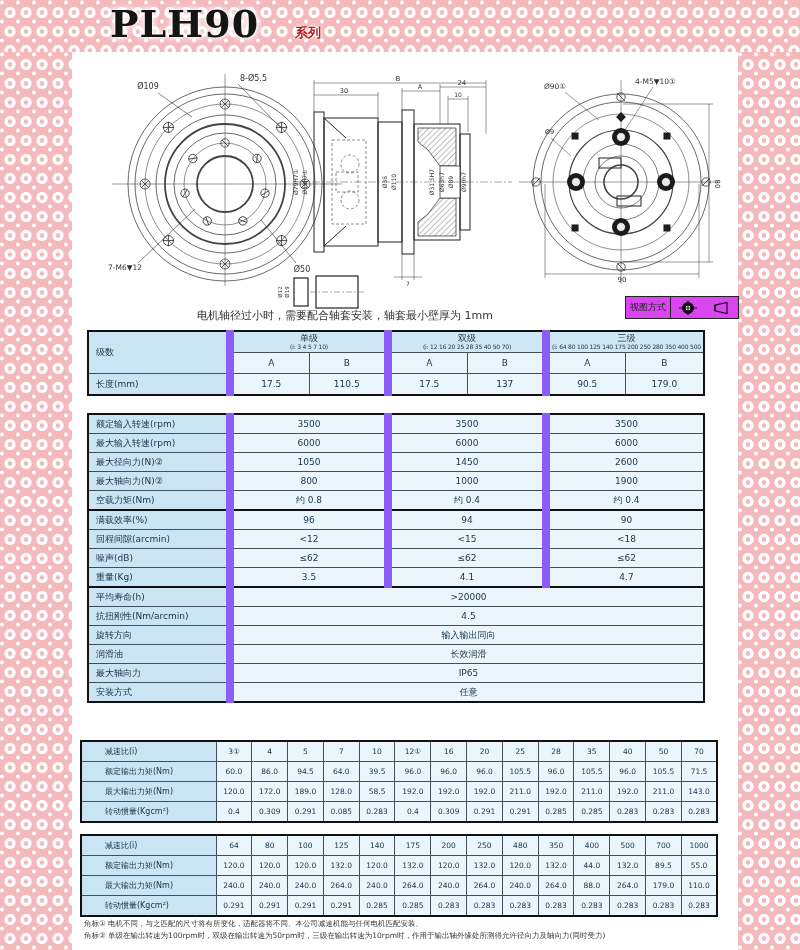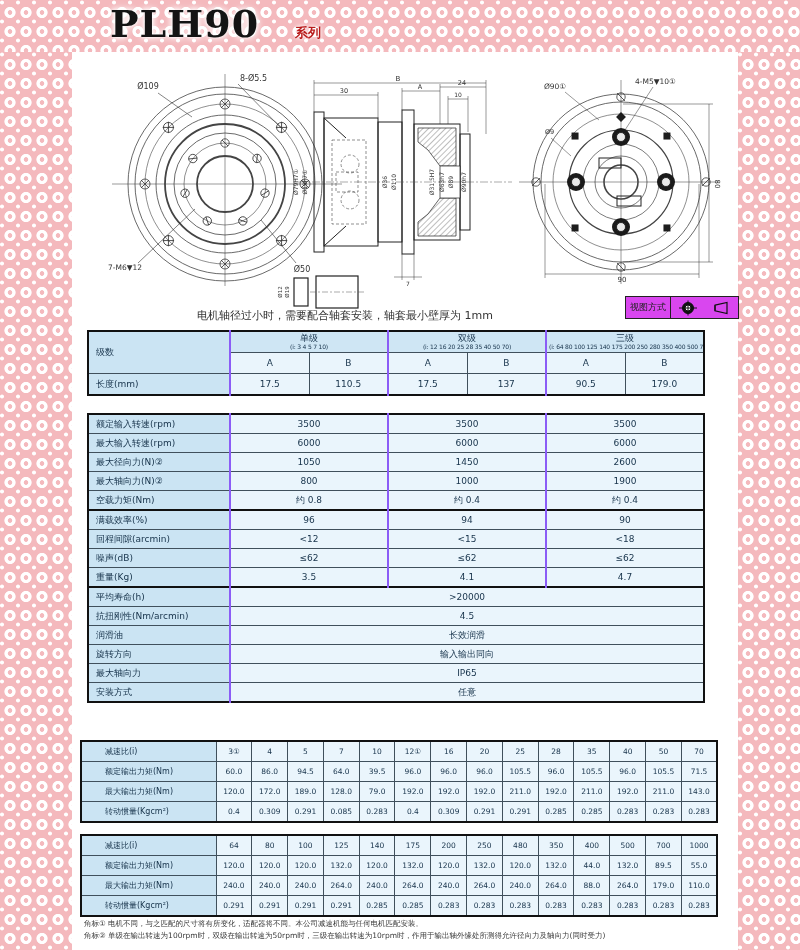--- a/index.html
+++ b/index.html
@@ -22,21 +22,21 @@
         text-shadow:0 0 3px #fff,0 0 5px #fff;margin-left:36px;}
   svg text{font-family:"DejaVu Sans","Liberation Sans",sans-serif;fill:#333;}
   
   table{border-collapse:collapse;table-layout:fixed;}
   .spec{position:absolute;left:87px;width:618px;border:2px solid #111;}
   .spec td{border:1px solid #40505c;height:18px;font-size:9px;text-align:center;
            padding:0 2px;overflow:hidden;white-space:nowrap;}
   .spec .lbl{background:#cbe4f3;text-align:left;padding-left:7px;}
   .spec .val{background:#eaf5fc;}
   .spec .hd{background:#cfe6f4;}
-  .spec .g{border-left:2px solid #8b5cf6;}
+  .spec .g{border-left:8px solid #8b5cf6;}
   .spec tr.thick td{border-top:2px solid #111;}
   #spec-top{top:330px;}
   #spec-top td{height:20px;}
   #spec-top .sname{font-size:9px;line-height:10px;}
   #spec-top .sratio{font-size:6px;line-height:8px;letter-spacing:-0.2px;}
   #spec-main{top:413px;}
   .ratio{position:absolute;left:80px;width:637px;border:2px solid #111;}
   .ratio td{border:1px solid #40505c;height:19px;font-size:7.5px;text-align:center;
             padding:0 1px;overflow:hidden;white-space:nowrap;}
   .ratio .lbl{background:#cbe4f3;text-align:left;padding-left:23px;font-size:8px;}
@@ -391,26 +391,26 @@
         </tr>
         <tr class="thick">
           <td class="lbl">平均寿命(h)</td>
           <td class="val g" colspan="6">&gt;20000</td>
         </tr>
         <tr>
           <td class="lbl">抗扭刚性(Nm/arcmin)</td>
           <td class="val g" colspan="6">4.5</td>
         </tr>
         <tr>
+          <td class="lbl">旋转方向</td>
+          <td class="val g" colspan="6">输入输出同向</td>
+        </tr>
+        <tr>
           <td class="lbl">润滑油</td>
           <td class="val g" colspan="6">长效润滑</td>
-        </tr>
-        <tr>
-          <td class="lbl">旋转方向</td>
-          <td class="val g" colspan="6">输入输出同向</td>
         </tr>
         <tr>
           <td class="lbl">最大轴向力</td>
           <td class="val g" colspan="6">IP65</td>
         </tr>
         <tr>
           <td class="lbl">安装方式</td>
           <td class="val g" colspan="6">任意</td>
         </tr>
       </tbody>
@@ -455,21 +455,21 @@
           <td class="val">96.0</td>
           <td class="val">105.5</td>
           <td class="val">71.5</td>
         </tr>
         <tr>
           <td class="lbl">最大输出力矩(Nm)</td>
           <td class="val">120.0</td>
           <td class="val">172.0</td>
           <td class="val">189.0</td>
           <td class="val">128.0</td>
-          <td class="val">79.0</td>
+          <td class="val">58.5</td>
           <td class="val">192.0</td>
           <td class="val">192.0</td>
           <td class="val">192.0</td>
           <td class="val">211.0</td>
           <td class="val">192.0</td>
           <td class="val">211.0</td>
           <td class="val">192.0</td>
           <td class="val">211.0</td>
           <td class="val">143.0</td>
         </tr>

